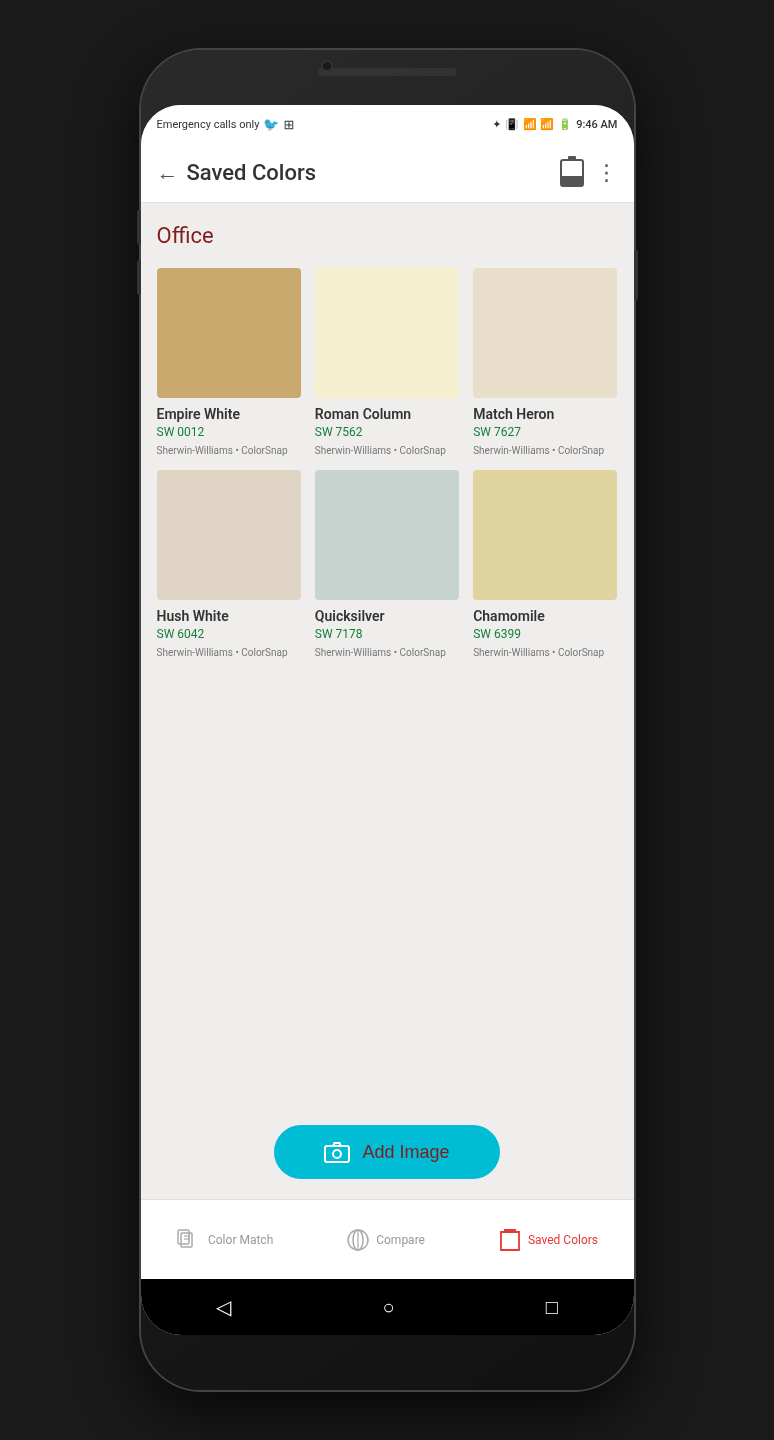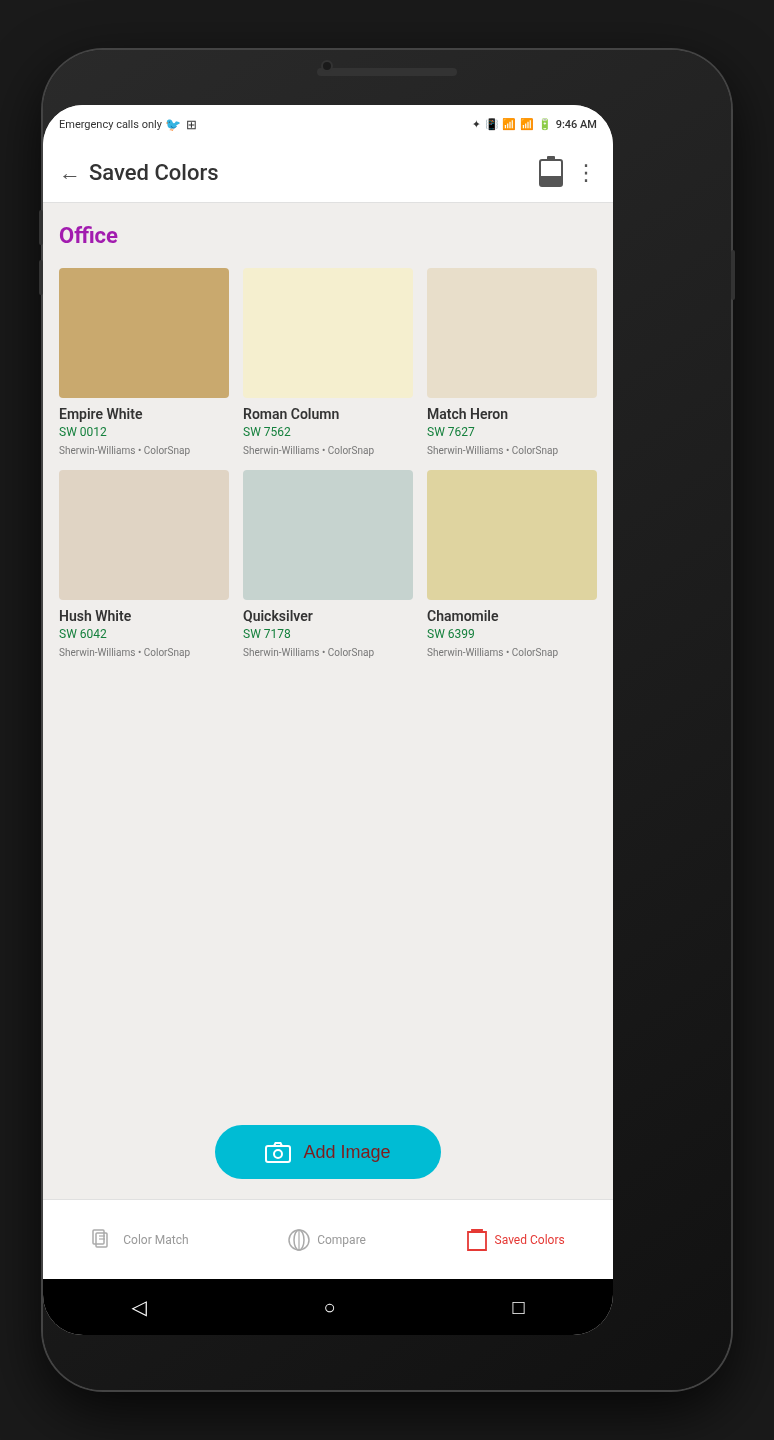--- a/index.html
+++ b/index.html
@@ -9,21 +9,21 @@
       height: 1440px;
       background: #1a1a1a;
       display: flex;
       justify-content: center;
       align-items: center;
       font-family: 'Roboto', Arial, sans-serif;
       overflow: hidden;
     }
 
     .phone-outer {
-      width: 688px;
+      width: 493px;
       height: 1340px;
       background: linear-gradient(145deg, #2a2a2a, #111);
       border-radius: 60px;
       position: relative;
       box-shadow: 0 0 0 2px #444, 0 20px 60px rgba(0,0,0,0.8);
       display: flex;
       align-items: center;
     }
 
     .phone-outer::before {
@@ -190,22 +190,22 @@
 
     
     .content {
       flex: 1;
       overflow-y: auto;
       padding: 20px 16px;
     }
 
     .section-title {
       font-size: 22px;
-      font-weight: 700;
-      color: #a21caf;
+      font-weight: 400;
+      color: #7f1d1d;
       margin-bottom: 20px;
     }
 
     .color-grid {
       display: grid;
       grid-template-columns: 1fr 1fr 1fr;
       gap: 14px;
       margin-bottom: 30px;
     }
 

